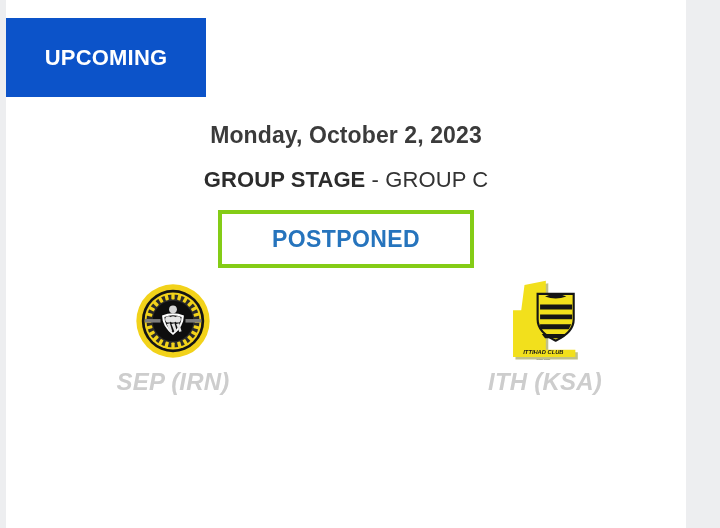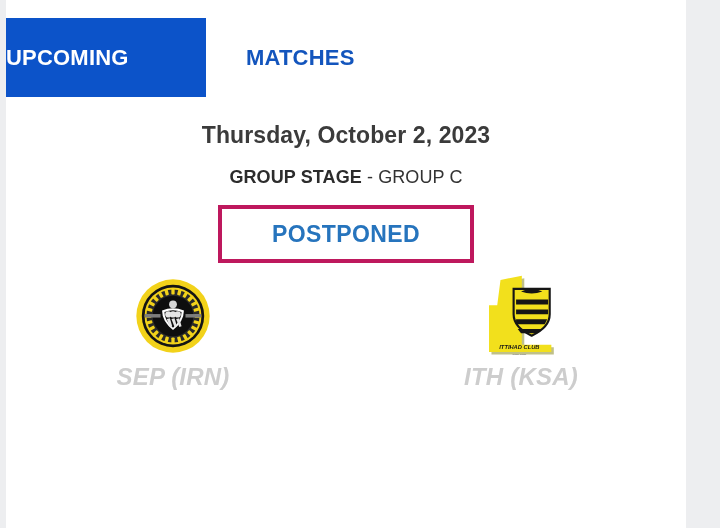--- a/index.html
+++ b/index.html
@@ -39,21 +39,21 @@
     position: absolute;
     left: 0;
     top: 18px;
     height: 79px;
     display: flex;
     align-items: stretch;
   }
   .tab {
     display: flex;
     align-items: center;
-    justify-content: flex-start;
+    justify-content: center;
     letter-spacing: 0.2px;
     font-weight: bold;
     font-size: 22px;
     cursor: pointer;
     user-select: none;
   }
   .tab-active {
     width: 200px;
     background: #0c53c9;
     color: #ffffff;
@@ -78,38 +78,38 @@
     margin-top: 25px;
     font-size: 23px;
     font-weight: bold;
     color: #3b3b3b;
     letter-spacing: 0.1px;
   }
 
   .stage-line {
     text-align: center;
     margin-top: 18px;
-    font-size: 18px;
+    font-size: 22px;
     color: #2c2c2c;
     letter-spacing: 0.1px;
   }
   .stage-line .stage-strong { font-weight: bold; }
   .stage-line .stage-rest   { font-weight: normal; color: #333333; }
 
   
   .status-wrap {
     display: flex;
     justify-content: center;
     margin-top: 17px;
   }
   .status-box {
     width: 256px;
     height: 58px;
     box-sizing: border-box;
-    border: 4px solid #be185d;
+    border: 4px solid #84cc16;
     background: #ffffff;
     display: flex;
     align-items: center;
     justify-content: center;
   }
   .status-text {
     font-size: 23px;
     font-weight: bold;
     color: #2674bd;
     letter-spacing: 0.4px;
@@ -122,21 +122,21 @@
     height: 125px;
   }
   .team {
     position: absolute;
     width: 230px;
     text-align: center;
     top: 0;
     font-style: italic;
   }
   .team-home { left: 52px; }
-  .team-away { left: 400px; }
+  .team-away { left: 424px; }
 
   .crest {
     height: 82px;
     display: flex;
     align-items: center;
     justify-content: center;
   }
   .team-name {
     margin-top: 6px;
     font-size: 24px;
@@ -160,28 +160,25 @@
 
 <div class="edge-strip left"></div>
 <div class="edge-strip right"></div>
 
 <div class="page">
 
   <div class="tabbar">
     <div class="tab tab-active">
       <span>UPCOMING</span>
     </div>
-    <div class="tab tab-inactive">
-      <span>MATCHES</span>
-    </div>
   </div>
 
   <div class="card">
 
-    <div class="date-line">Thursday, October 2, 2023</div>
+    <div class="date-line">Monday, October 2, 2023</div>
 
     <div class="stage-line">
       <span class="stage-strong">GROUP STAGE</span><span class="stage-rest"> - GROUP C</span>
     </div>
 
     <div class="status-wrap">
       <div class="status-box">
         <span class="status-text">POSTPONED</span>
       </div>
     </div>

